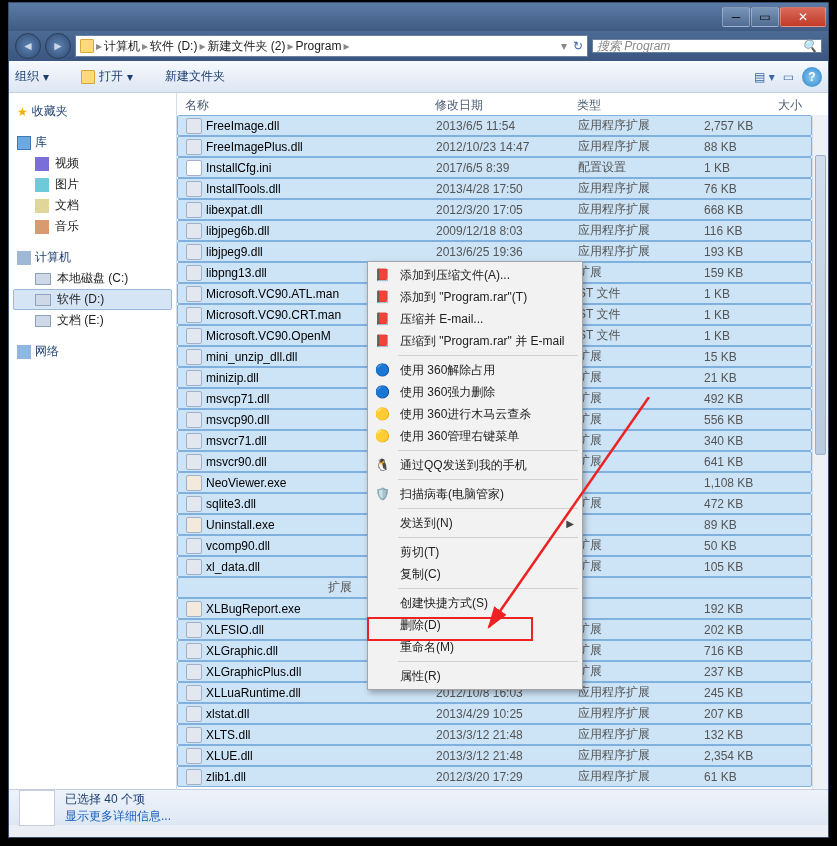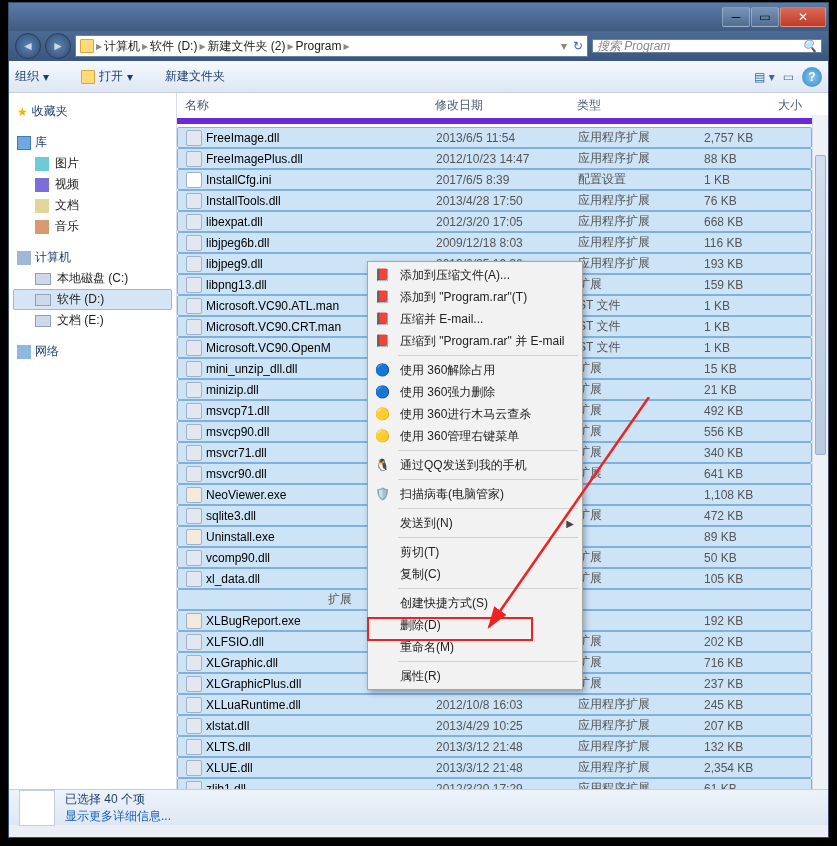--- a/index.html
+++ b/index.html
@@ -21,21 +21,21 @@
 .tool-right { margin-left:auto; display:flex; gap:8px; align-items:center; }
 .body { display:flex; height: calc(100% - 28px - 30px - 32px - 48px); }
 .sidebar { width: 168px; background:#fff; border-right:1px solid #d6dde9; overflow:hidden; padding:8px 4px; }
 .sb-group { margin-bottom:10px; }
 .sb-head { display:flex; align-items:center; gap:4px; padding:2px 4px; color:#1c3e6e; }
 .sb-item { display:flex; align-items:center; gap:6px; padding:2px 4px 2px 22px; color:#222; white-space:nowrap; }
 .sb-item.sel { background:#d6e5f5; border:1px solid #9cb8db; border-radius:2px; padding:1px 3px 1px 21px; }
 .content { flex:1; background:#fff; position:relative; overflow:hidden; }
 .cols { display:flex; padding:4px 8px; border-bottom:6px solid #6d28d9; color:#4a5a72; }
 .col-name { width: 250px; } .col-date { width: 142px; } .col-type { width: 126px; } .col-size { flex:1; text-align:right; padding-right:18px; }
-.filelist { position:absolute; top:22px; bottom:0; left:0; right:16px; overflow:hidden;margin-top:12px; }
+.filelist { position:absolute; top:22px; bottom:0; left:0; right:16px; overflow:hidden; }
 .row { display:flex; align-items:center; height:21px; padding:0 8px; }
 .row.sel { background:#cde4f7; border:1px solid #7fb0de; border-radius:2px; height:21px; }
 .cell-name { width:250px; display:flex; align-items:center; gap:4px; white-space:nowrap; overflow:hidden; }
 .cell-date { width:142px; color:#555; } .cell-type { width:126px; color:#555; } .cell-size { flex:1; text-align:left; color:#555; padding-right:10px;}
 .ficon { width:16px; height:16px; display:inline-block; background:#e3e8f0; border:1px solid #9fb0c8; border-radius:2px; flex-shrink:0; }
 .ficon.exe { background:#f3eadd; }
 .ficon.ini { background:#fff; }
 .scrollbar { position:absolute; right:0; top:22px; bottom:0; width:16px; background:#eef1f6; border-left:1px solid #d6dde9; }
 .thumb { position:absolute; left:2px; right:2px; top:40px; height:300px; background:linear-gradient(#d3deed,#b9c9df); border:1px solid #9bb0cb; border-radius:2px; }
 .statusbar { height:36px; background:linear-gradient(#eef3fa,#dde7f4); border-top:1px solid #c6cedd; display:flex; align-items:center; padding:4px 10px; gap:10px; }
@@ -109,26 +109,26 @@
             <span style="color:#f2b100">★</span>
             <span>收藏夹</span>
           </div>
       </div>
       <div class="sb-group">
         <div class="sb-head">
             <span class="sm-ico" style="background:#6ea8e0;border:1px solid #3d7bb8"></span>
             <span>库</span>
           </div>
         <div class="sb-item">
+            <span class="sm-ico" style="background:#7a6ed8"></span>
+            <span>视频</span>
+          </div>
+        <div class="sb-item">
             <span class="sm-ico" style="background:#6ec9d8"></span>
             <span>图片</span>
-          </div>
-        <div class="sb-item">
-            <span class="sm-ico" style="background:#7a6ed8"></span>
-            <span>视频</span>
           </div>
         <div class="sb-item">
             <span class="sm-ico" style="background:#e0d69a"></span>
             <span>文档</span>
           </div>
         <div class="sb-item">
             <span class="sm-ico" style="background:#d89a6e"></span>
             <span>音乐</span>
           </div>
       </div>

